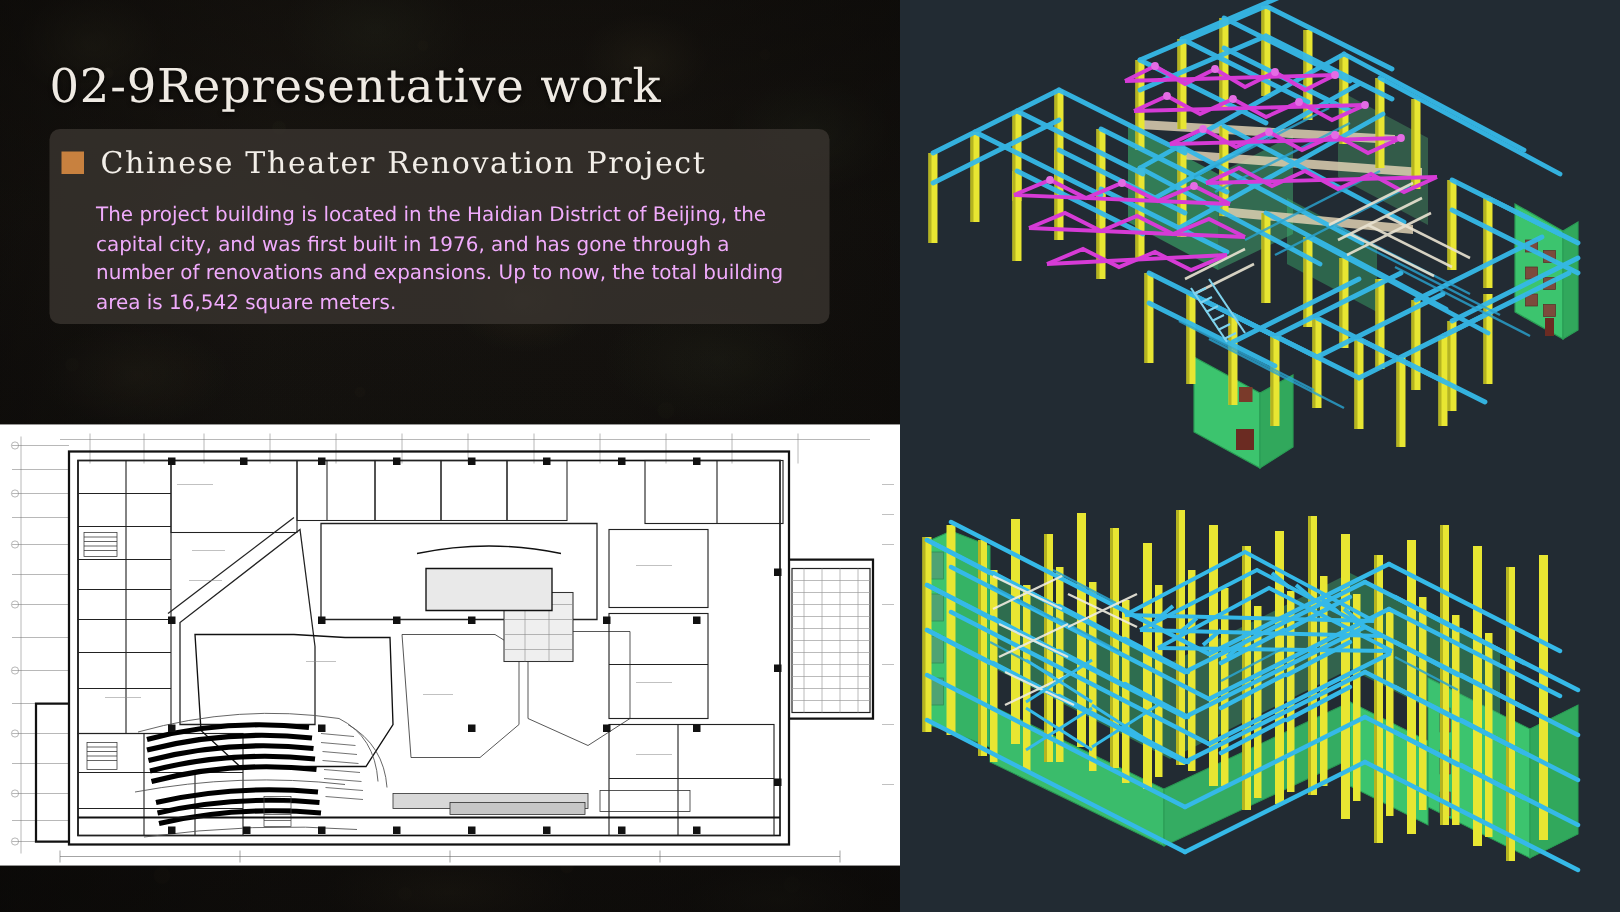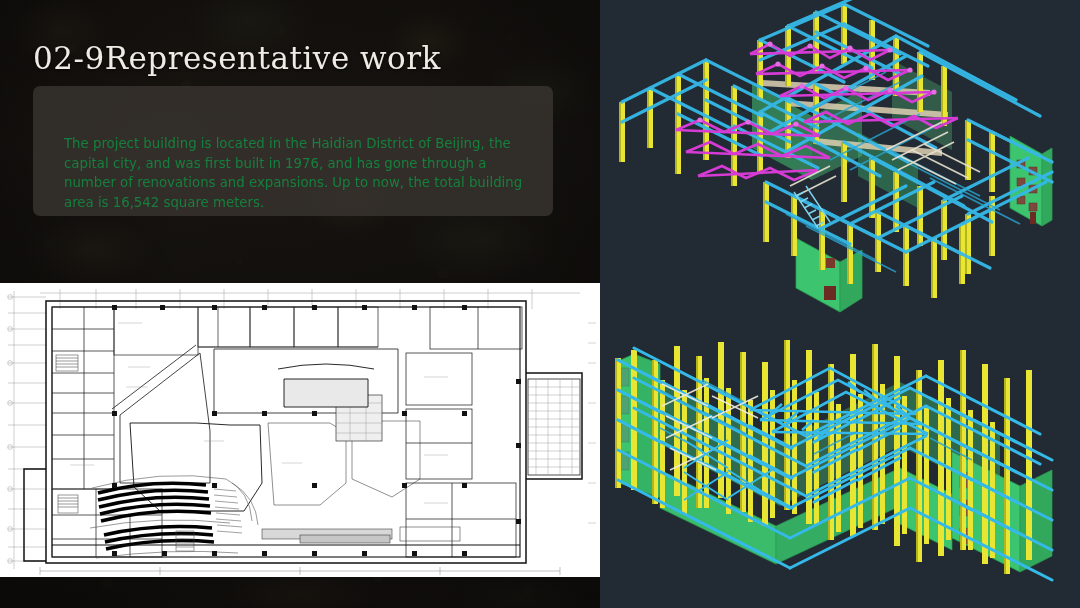--- a/index.html
+++ b/index.html
@@ -50,21 +50,21 @@
 
   
   .card{position:absolute;left:33px;top:86px;width:520px;height:130px;
     background:rgba(58,52,47,.80);border-radius:7px;}
   .card-head{position:absolute;left:8px;top:10px;display:flex;align-items:center;gap:11px;}
   .bullet{width:15px;height:15px;background:#c8813f;flex:0 0 auto;}
   .card-title{font-family:"DejaVu Serif",serif;font-size:20px;color:#f2eee8;
     letter-spacing:1.1px;white-space:nowrap;}
   .card-body{position:absolute;left:31px;top:48px;width:472px;
     font-family:"DejaVu Sans",sans-serif;font-size:13.3px;line-height:19.5px;
-    color:#15803d;}
+    color:#f0abfc;}
 
   
   .plan{position:absolute;left:0;top:283px;width:600px;height:294px;background:#ffffff;overflow:hidden;}
   .plan svg{display:block;}
 
   
   .cad{position:absolute;left:600px;top:0;width:480px;height:608px;background:#222b33;overflow:hidden;}
   .cad svg{display:block;position:absolute;}
   .cad-div{position:absolute;left:0;top:318px;width:480px;height:1px;background:rgba(255,255,255,.035);}
 </style>
@@ -74,20 +74,24 @@
 <div class="slide">
 
   <div class="photo-bg">
     <div class="photo-noise"></div>
     <div class="photo-vig"></div>
   </div>
 
   <div class="title">02-9Representative work</div>
 
   <div class="card">
+    <div class="card-head">
+      <span class="bullet"></span>
+      <span class="card-title">Chinese Theater Renovation Project</span>
+    </div>
     <div class="card-body">The project building is located in the Haidian District of Beijing, the capital city, and was first built in 1976, and has gone through a number of renovations and expansions. Up to now, the total building area is 16,542 square meters.</div>
   </div>
 
   <div class="plan">
     <svg width="600" height="294" viewBox="0 0 600 294" xmlns="http://www.w3.org/2000/svg">
       <rect width="600" height="294" fill="#ffffff"></rect>
       <g stroke="#1a1a1a" fill="none" stroke-width="0.4">
 
         <g stroke="#777" stroke-width="0.35">
           <line x1="8" y1="14" x2="46" y2="14"></line>

